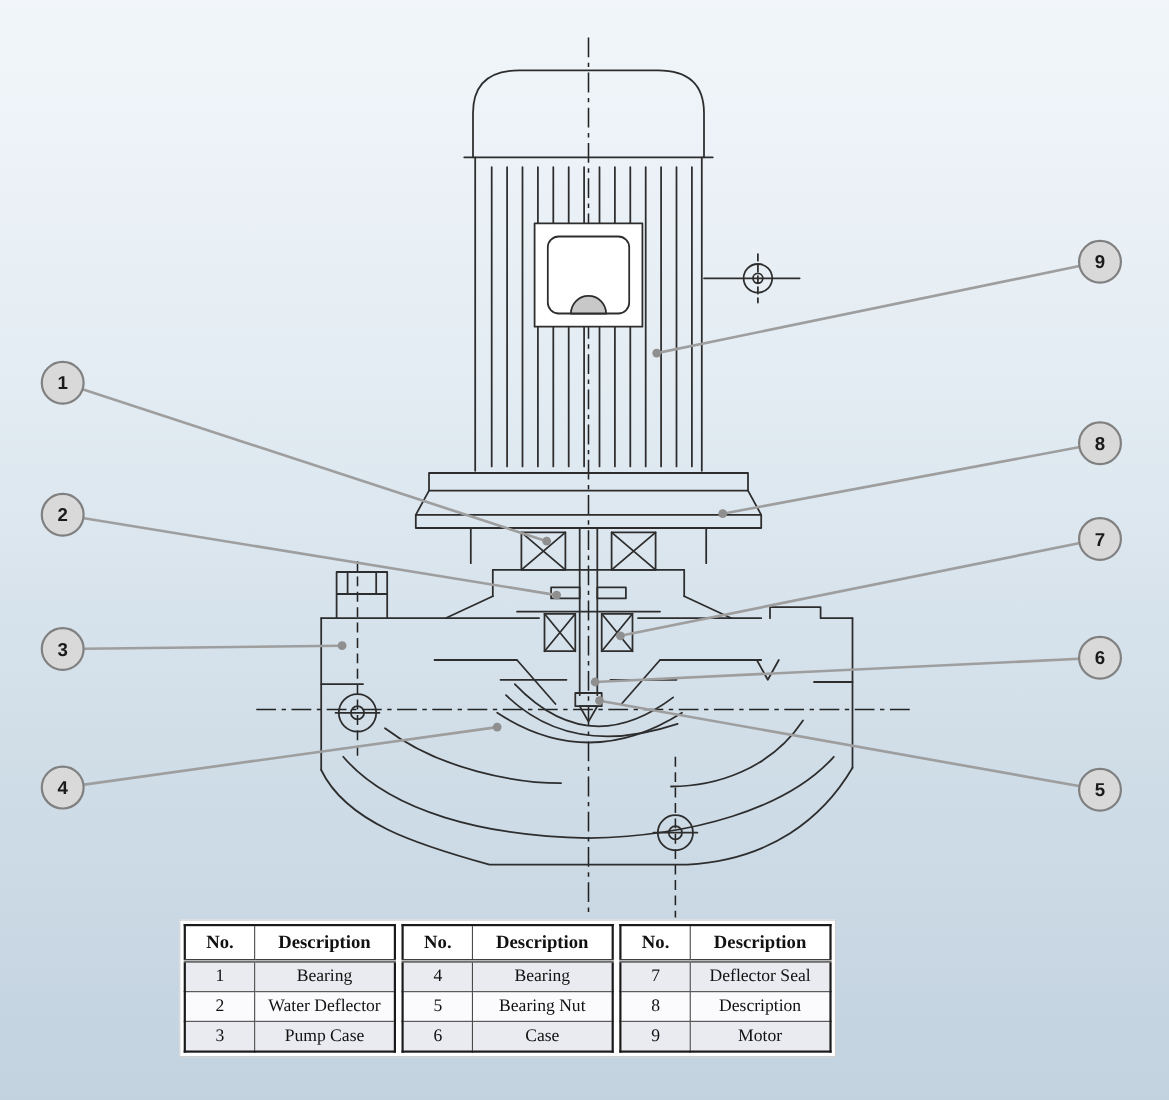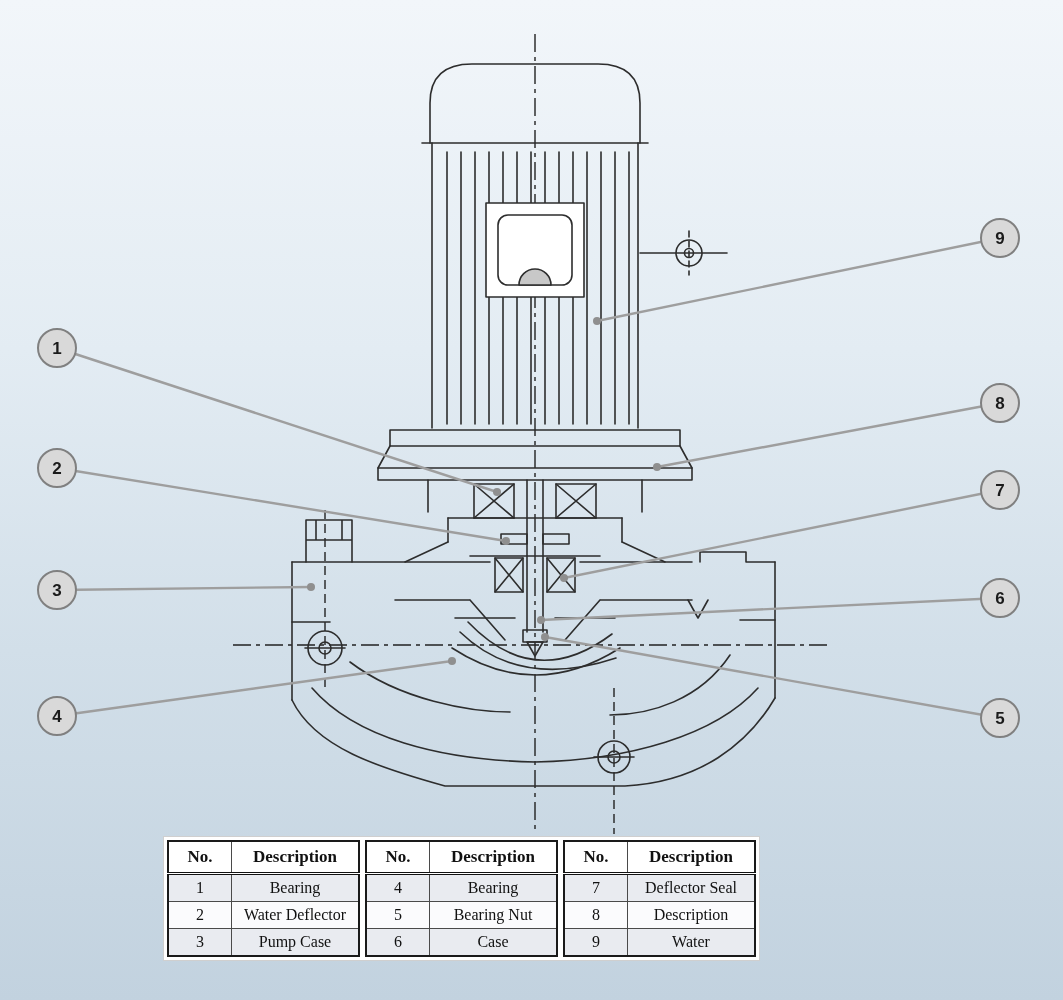--- a/index.html
+++ b/index.html
@@ -270,19 +270,19 @@
         <tr>
           <td>7</td>
           <td>Deflector Seal</td>
         </tr>
         <tr>
           <td>8</td>
           <td>Description</td>
         </tr>
         <tr>
           <td>9</td>
-          <td>Water</td>
+          <td>Motor</td>
         </tr>
       </tbody>
     </table>
 
   </div>
 </div>
 
 </body></html>

